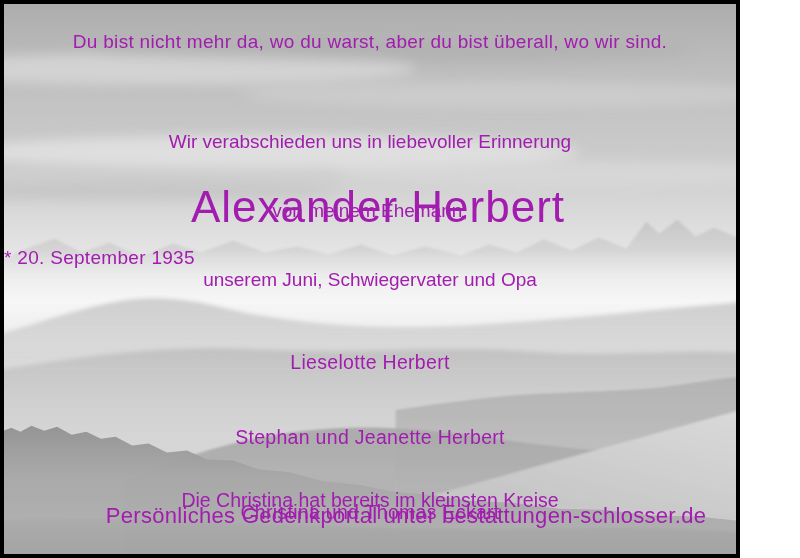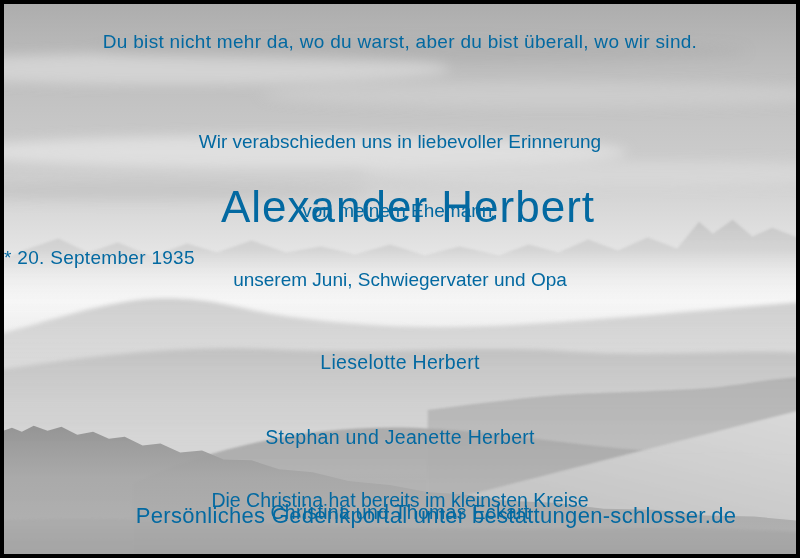--- a/index.html
+++ b/index.html
@@ -1,24 +1,24 @@
 <!DOCTYPE html>
 <html><head>
 <meta charset="utf-8">
 <style>
   html, body { margin: 0; padding: 0; background: #ffffff; }
   .card {
     position: relative;
-    width: 800px;
+    width: 740px;
     height: 558px;
     box-sizing: border-box;
     border: 4px solid #000000;
     overflow: hidden;
     font-family: "Liberation Sans", sans-serif;
-    color: #0369a1;
+    color: #a21caf;
     background: #c9c9c9;
   }
   .bg {
     position: absolute;
     inset: 0;
     width: 100%;
     height: 100%;
     display: block;
   }
   .layer {

